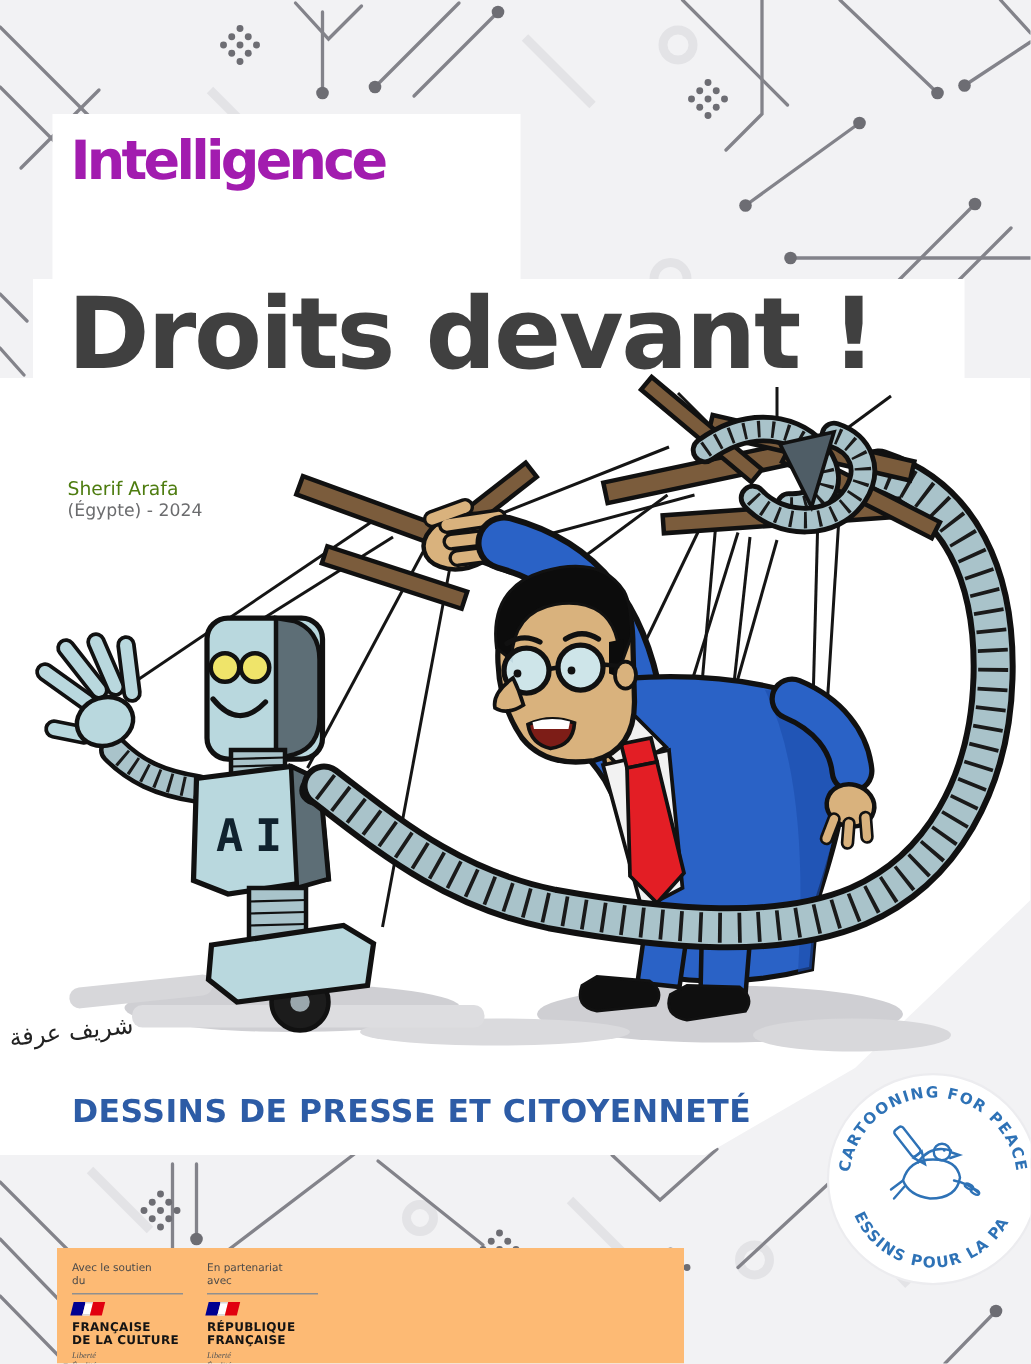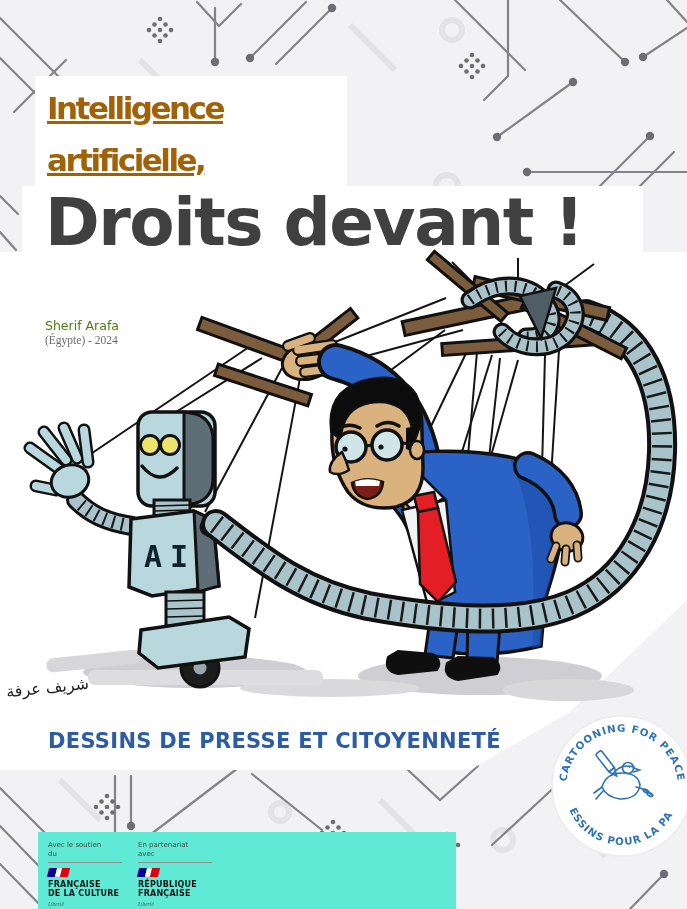--- a/index.html
+++ b/index.html
@@ -2,33 +2,33 @@
 <html><head>
 <meta charset="utf-8">
 <style>
   html,body{margin:0;padding:0;}
   body{width:687px;height:909px;overflow:hidden;position:relative;background:#f2f2f4;
        font-family:"DejaVu Sans","Liberation Sans",sans-serif;}
   .layer{position:absolute;left:0;top:0;}
   .whitebox{position:absolute;background:#fff;}
   #title-box{left:35px;top:76px;width:312px;height:112px;}
   #red-box{left:22px;top:186px;width:621px;height:71px;}
-  #title-text{position:absolute;left:47px;top:82px;font-weight:bold;font-size:31px;
-      line-height:52px;letter-spacing:-2.5px;color:#a16207;white-space:nowrap;text-decoration:underline;}
+  #title-text{position:absolute;left:47px;top:82px;font-weight:bold;font-size:36px;
+      line-height:52px;letter-spacing:-2.5px;color:#a21caf;white-space:nowrap;}
   #red-text{position:absolute;left:45px;top:188px;font-weight:bold;font-size:66px;
       line-height:69px;letter-spacing:-1.5px;color:#404040;white-space:nowrap;}
   #credit{position:absolute;left:45px;top:318px;line-height:15px;}
   #credit .name{font-weight:normal;font-size:12.5px;color:#4d7c0f;display:block;}
-  #credit .origin{font-size:11.5px;color:#6b6c6e;display:block;font-family:Liberation Serif, serif;}
+  #credit .origin{font-size:11.5px;color:#6b6c6e;display:block;}
   #tagline{position:absolute;left:48px;top:729px;font-weight:bold;font-size:21px;
       letter-spacing:.3px;color:#2d5ca6;white-space:nowrap;}
   #signature{position:absolute;left:6px;top:678px;font-size:16px;color:#222;
       transform:rotate(-6deg);white-space:nowrap;}
   #badge{position:absolute;left:549px;top:713px;width:146px;height:146px;}
-  #partner-strip{position:absolute;left:38px;top:832px;width:418px;height:77px;background:#5eead4;}
+  #partner-strip{position:absolute;left:38px;top:832px;width:418px;height:77px;background:#fdba74;}
   .pcol{position:absolute;top:9px;width:86px;}
   .pcol .lbl{font-size:7px;line-height:8.5px;color:#4a4a4a;}
   .pcol .rule{width:74px;border-top:1px solid #8f8f8f;margin:4px 0 5px 0;}
   .flag{height:9px;margin-bottom:3px;}
   .flag span{display:inline-block;height:9px;transform:skewX(-14deg);vertical-align:top;}
   .flag .b{width:8px;background:#000091;}
   .flag .w{width:5px;background:#fff;border-top:1px solid #d8d8d8;border-bottom:1px solid #d8d8d8;height:7px;}
   .flag .r{width:8px;background:#e1000f;}
   .pcol .org{font-size:8px;font-weight:bold;line-height:9px;letter-spacing:.2px;color:#141414;}
   .pcol .motto{margin-top:3px;font-family:"Liberation Serif","DejaVu Serif",serif;
@@ -275,21 +275,20 @@
     <path d="M 470,300 C 500,278 532,284 546,304 C 558,322 548,338 526,337" stroke="#1a1a1a" stroke-width="11" fill="none" stroke-dasharray="2 7.5"></path>
     <path d="M 502,332 C 520,352 556,352 570,330 C 581,313 574,296 556,290" stroke="#111" stroke-width="19" fill="none" stroke-linecap="round"></path>
     <path d="M 502,332 C 520,352 556,352 570,330 C 581,313 574,296 556,290" stroke="#a9c3ca" stroke-width="12.5" fill="none" stroke-linecap="round"></path>
     <path d="M 502,332 C 520,352 556,352 570,330 C 581,313 574,296 556,290" stroke="#1a1a1a" stroke-width="11" fill="none" stroke-dasharray="2 7.5"></path>
     <path d="M 520,296 L 556,288 L 541,338 Z" fill="#4f5d66" stroke="#111" stroke-width="2.5"></path>
   </g>
 </svg>
 
 <div id="title-text">
   <span style="display:block">Intelligence</span>
-  <span style="display:block">artificielle,</span>
 </div>
 <div id="red-text">Droits devant !</div>
 
 <div id="credit">
   <span class="name">Sherif Arafa</span>
   <span class="origin">(Égypte) - 2024</span>
 </div>
 
 <div id="signature">شريف عرفة</div>
 

